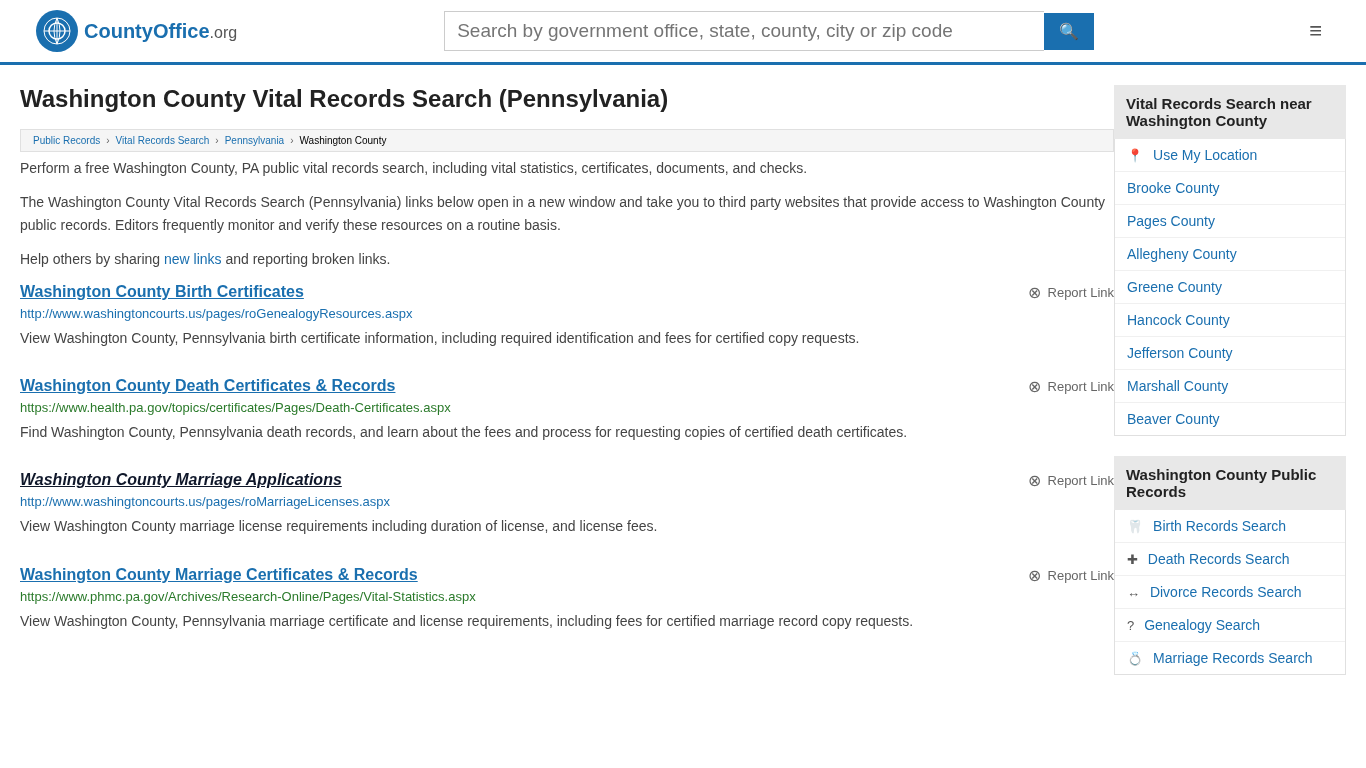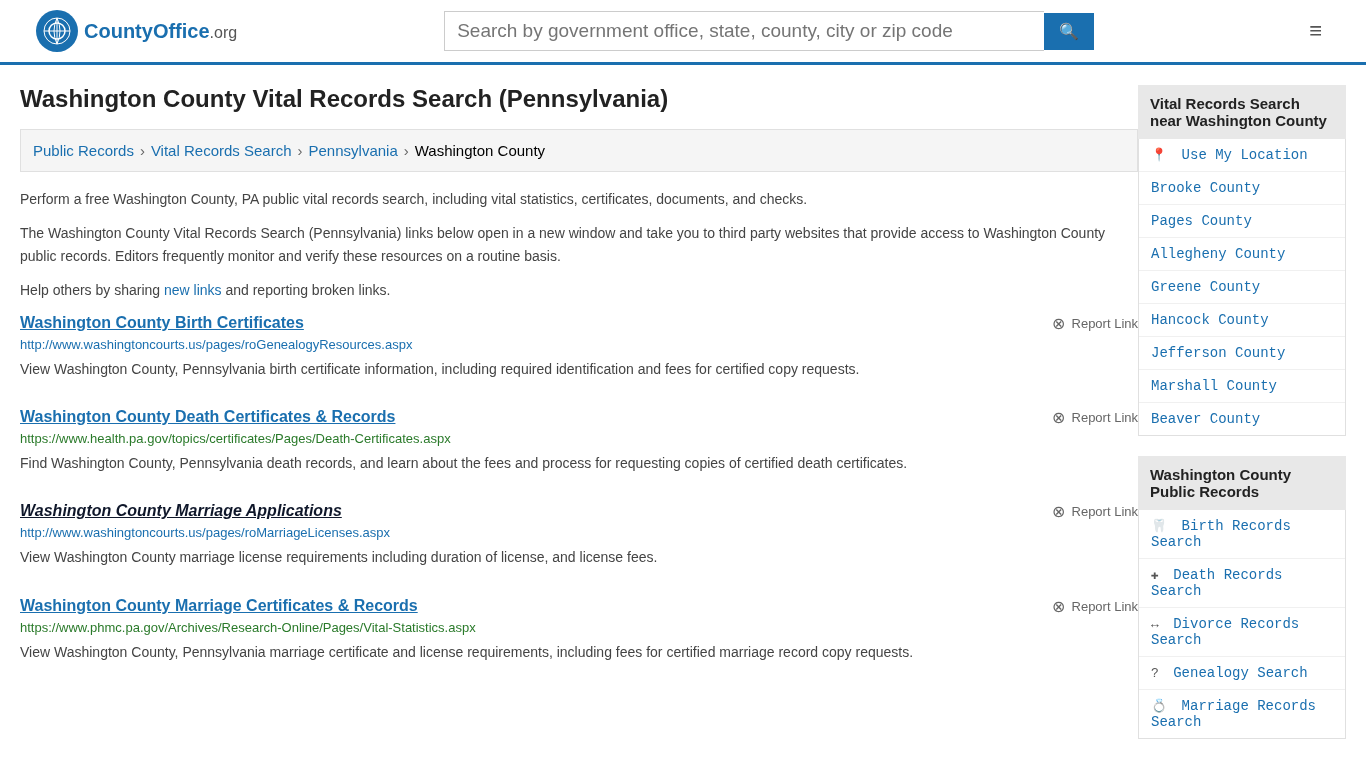--- a/index.html
+++ b/index.html
@@ -84,23 +84,23 @@
     #page-title {
       font-size: 24px;
       font-weight: bold;
       color: #222;
       margin-bottom: 16px;
     }
     
     #breadcrumb {
       background: #f5f5f5;
       border: 1px solid #e0e0e0;
-      padding: 12px 12px;
-      font-size: 15px;
-      margin-bottom: 16px;
+      padding: 5px 12px;
+      font-size: 10px;
+      margin-bottom: 5px;
       display: flex;
       align-items: center;
       gap: 4px;
       flex-wrap: wrap;
     }
     .breadcrumb-link {
       color: #1a6faf;
       text-decoration: none;
       cursor: pointer;
     }
@@ -157,39 +157,38 @@
     .result-url.green { color: #2a7a2a; }
     .result-url.blue { color: #1a6faf; }
     .result-desc {
       font-size: 14px;
       color: #444;
       line-height: 1.6;
     }
 
     
     #sidebar {
-      width: 208px;
+      width: 232px;
       flex-shrink: 0;
     }
     .sidebar-section {
       margin-bottom: 20px;
     }
     .sidebar-section-header {
       background: #e8e8e8;
       padding: 10px 12px;
       font-size: 15px;
       font-weight: bold;
       color: #222;
       margin-bottom: 0;
     }
     .sidebar-list {
       list-style: none;
       border: 1px solid #e0e0e0;
       border-top: none;
-      font-family: Liberation Mono, monospace;
     }
     .sidebar-list li {
       padding: 8px 12px;
       border-bottom: 1px solid #f0f0f0;
       font-size: 14px;
     }
     .sidebar-list li:last-child { border-bottom: none; }
     .sidebar-list a {
       color: #1a6faf;
       text-decoration: none;

